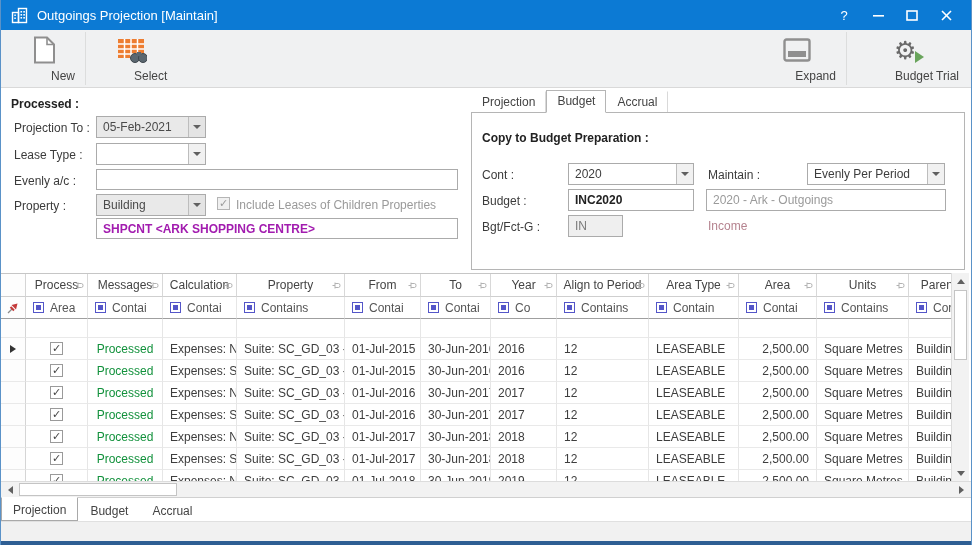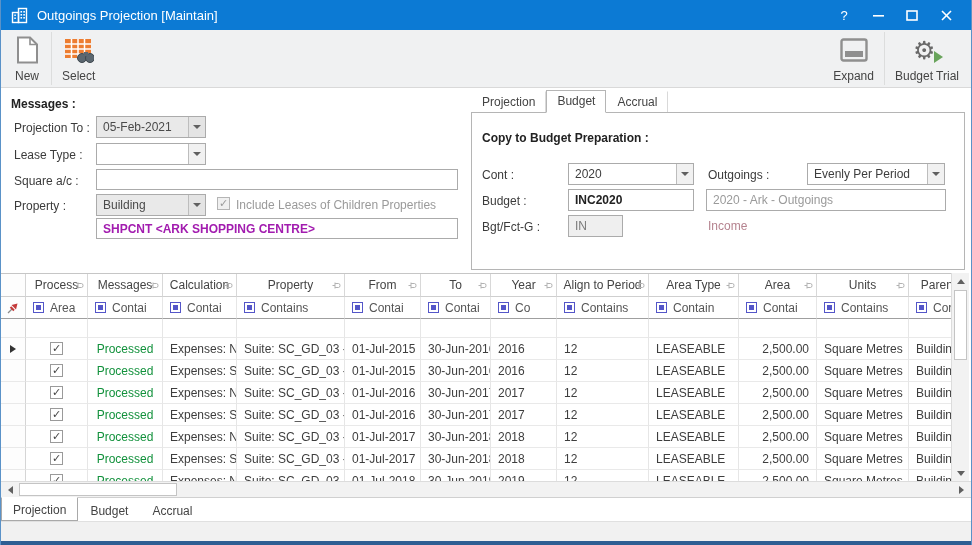--- a/index.html
+++ b/index.html
@@ -16,21 +16,21 @@
   .titlebar .tb-buttons { margin-left:auto; display:flex; align-items:center; }
   .tb-btn { width:34px; height:30px; display:flex; align-items:center; justify-content:center;
             color:#fff; font-size:13px; cursor:default; }
 
   
   .toolbar { position:absolute; left:0; top:30px; width:970px; height:58px; background:#f0f1f2;
              border-bottom:1px solid #d9d9d9; display:flex; align-items:stretch; padding:0 4px; }
   .tool-btn { display:flex; flex-direction:column; align-items:center; justify-content:space-between;
               padding:5px 8px 4px 8px; min-width:44px; }
   .tool-btn .t-icon { height:30px; display:flex; align-items:center; justify-content:center; }
-  .tool-btn .t-label { font-size:12px; color:#444; white-space:nowrap; }
+  .tool-btn .t-label { font-size:12px; color:#444; white-space:nowrap;margin-left:38px; }
   .tool-sep { width:1px; background:#dcdddd; margin:2px 2px; }
   .toolbar .right-group { margin-left:auto; display:flex; }
   .gear-wrap { position:relative; width:28px; height:28px; }
   .gear-glyph { font-size:25px; color:#696969; line-height:28px; }
   .gear-play { position:absolute; right:-2px; bottom:1px; width:0; height:0;
                border-left:9px solid #69a45c; border-top:6px solid transparent; border-bottom:6px solid transparent; }
 
   
   .abs { position:absolute; }
   .lbl { color:#3b3b3b; white-space:nowrap; }
@@ -192,39 +192,39 @@
       <div class="tool-sep"></div>
       <div class="tool-btn">
         <span class="t-icon">
           <span class="gear-wrap"><span class="gear-glyph">⚙</span><span class="gear-play"></span></span>
         </span>
         <span class="t-label">Budget Trial</span>
       </div>
     </div>
   </div>
 
-  <div class="abs bold-lbl" style="left:10px; top:97px;">Messages :</div>
+  <div class="abs bold-lbl" style="left:10px; top:97px;">Processed :</div>
 
   <div class="abs lbl" style="left:13px; top:121px;">Projection To :</div>
   <div class="abs combo disabled" style="left:95px; top:116px; width:110px;">
     <span class="val">05-Feb-2021</span>
     <span class="dd">
         <span class="dd-arrow"></span>
       </span>
   </div>
 
   <div class="abs lbl" style="left:13px; top:148px;">Lease Type :</div>
   <div class="abs combo" style="left:95px; top:143px; width:110px;">
     <span class="val"></span>
     <span class="dd">
         <span class="dd-arrow"></span>
       </span>
   </div>
 
-  <div class="abs lbl" style="left:13px; top:174px;">Square a/c :</div>
+  <div class="abs lbl" style="left:13px; top:174px;">Evenly a/c :</div>
   <div class="abs tinput" style="left:95px; top:169px; width:362px;"></div>
 
   <div class="abs lbl" style="left:13px; top:199px;">Property :</div>
   <div class="abs combo disabled" style="left:95px; top:194px; width:110px;">
     <span class="val gray-text">Building</span>
     <span class="dd">
         <span class="dd-arrow"></span>
       </span>
   </div>
   <div class="abs checkbox disabled" style="left:216px; top:197px;">✓</div>
@@ -241,21 +241,21 @@
 
   <div class="abs bold-lbl" style="left:481px; top:131px; z-index:2;">Copy to Budget Preparation :</div>
 
   <div class="abs lbl" style="left:481px; top:168px; z-index:2;">Cont :</div>
   <div class="abs combo" style="left:567px; top:163px; width:126px; z-index:2;">
     <span class="val">2020</span>
     <span class="dd">
         <span class="dd-arrow"></span>
       </span>
   </div>
-  <div class="abs lbl" style="left:707px; top:168px; z-index:2;">Outgoings :</div>
+  <div class="abs lbl" style="left:707px; top:168px; z-index:2;">Maintain :</div>
   <div class="abs combo" style="left:806px; top:163px; width:138px; z-index:2;">
     <span class="val">Evenly Per Period</span>
     <span class="dd">
         <span class="dd-arrow"></span>
       </span>
   </div>
 
   <div class="abs lbl" style="left:481px; top:194px; z-index:2;">Budget :</div>
   <div class="abs tinput" style="left:567px; top:189px; width:126px; height:22px; font-weight:bold; color:#222; z-index:2;">INC2020</div>
   <div class="abs tinput gray-text" style="left:705px; top:189px; width:240px; height:22px; z-index:2;">2020 - Ark - Outgoings</div>

